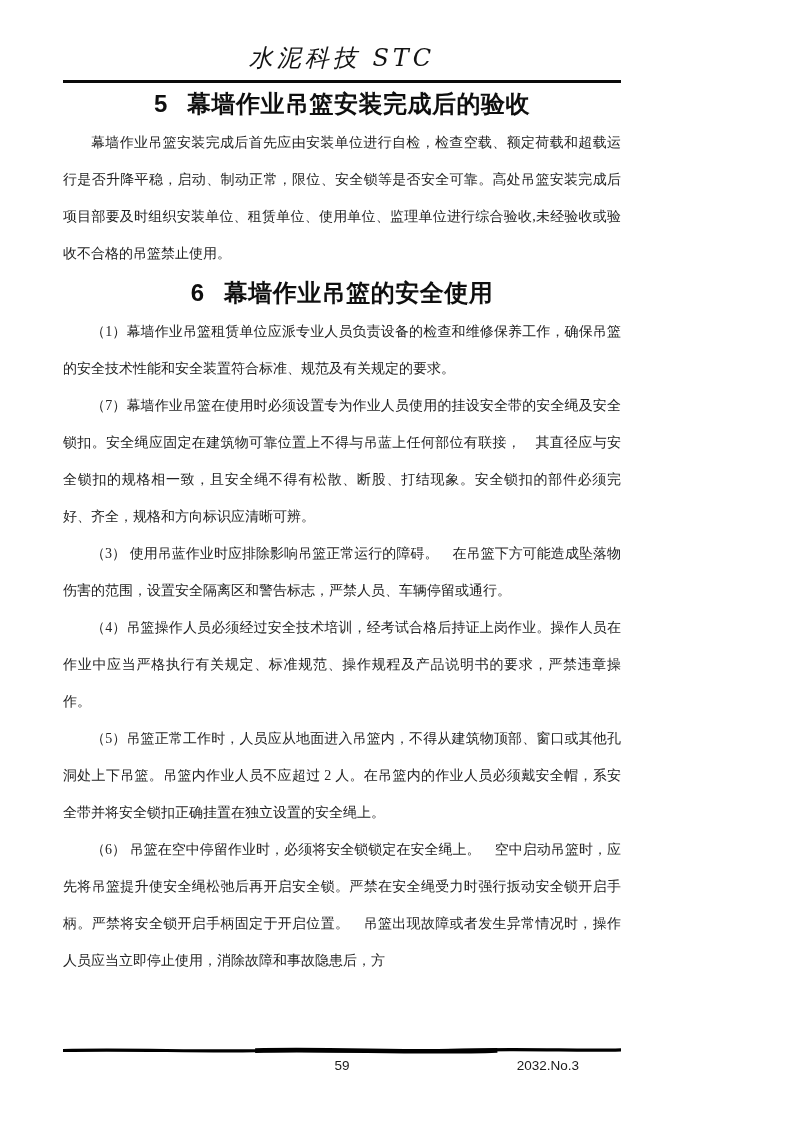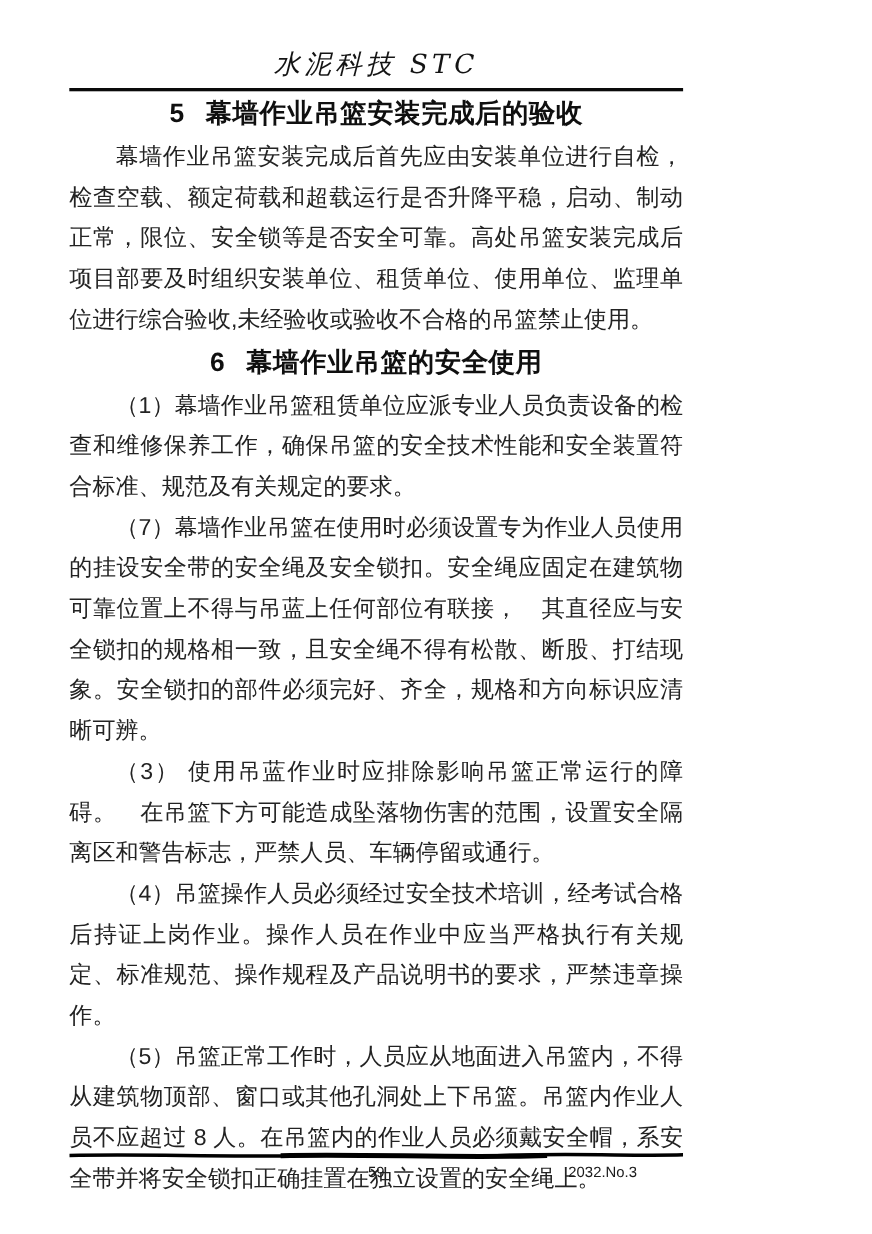--- a/index.html
+++ b/index.html
@@ -33,22 +33,22 @@
     font-weight: bold;
     font-size: 24px;
     line-height: 32px;
     margin: 5px 0 4px 0;
     color: #0f0f0f;
     letter-spacing: 0.5px;
     text-align: center;
   }
   .section-heading .sec-num { margin-right: 19px; }
   .para {
-    font-family: Liberation Sans, sans-serif;
-    font-size: 21px;
+    font-family: Liberation Serif, serif;
+    font-size: 14px;
     line-height: 37px;
     text-align: justify;
     text-indent: 2em;
     margin: 0;
     color: #232323;
     word-break: break-all;
   }
   .footer {
     position: absolute;
     left: 63px;
@@ -94,21 +94,22 @@
     <p class="para">幕墙作业吊篮安装完成后首先应由安装单位进行自检，检查空载、额定荷载和超载运行是否升降平稳，启动、制动正常，限位、安全锁等是否安全可靠。高处吊篮安装完成后项目部要及时组织安装单位、租赁单位、使用单位、监理单位进行综合验收,未经验收或验收不合格的吊篮禁止使用。</p>
 
     <h2 class="section-heading">
       <span class="sec-num">6</span><span class="sec-title">幕墙作业吊篮的安全使用</span>
     </h2>
 
     <p class="para">（1）幕墙作业吊篮租赁单位应派专业人员负责设备的检查和维修保养工作，确保吊篮的安全技术性能和安全装置符合标准、规范及有关规定的要求。</p>
     <p class="para">（7）幕墙作业吊篮在使用时必须设置专为作业人员使用的挂设安全带的安全绳及安全锁扣。安全绳应固定在建筑物可靠位置上不得与吊蓝上任何部位有联接，　其直径应与安全锁扣的规格相一致，且安全绳不得有松散、断股、打结现象。安全锁扣的部件必须完好、齐全，规格和方向标识应清晰可辨。</p>
     <p class="para">（3） 使用吊蓝作业时应排除影响吊篮正常运行的障碍。　在吊篮下方可能造成坠落物伤害的范围，设置安全隔离区和警告标志，严禁人员、车辆停留或通行。</p>
     <p class="para">（4）吊篮操作人员必须经过安全技术培训，经考试合格后持证上岗作业。操作人员在作业中应当严格执行有关规定、标准规范、操作规程及产品说明书的要求，严禁违章操作。</p>
-    <p class="para">（5）吊篮正常工作时，人员应从地面进入吊篮内，不得从建筑物顶部、窗口或其他孔洞处上下吊篮。吊篮内作业人员不应超过 8 人。在吊篮内的作业人员必须戴安全帽，系安全带并将安全锁扣正确挂置在独立设置的安全绳上。</p>
+    <p class="para">（5）吊篮正常工作时，人员应从地面进入吊篮内，不得从建筑物顶部、窗口或其他孔洞处上下吊篮。吊篮内作业人员不应超过 2 人。在吊篮内的作业人员必须戴安全帽，系安全带并将安全锁扣正确挂置在独立设置的安全绳上。</p>
+    <p class="para">（6） 吊篮在空中停留作业时，必须将安全锁锁定在安全绳上。　空中启动吊篮时，应先将吊篮提升使安全绳松弛后再开启安全锁。严禁在安全绳受力时强行扳动安全锁开启手柄。严禁将安全锁开启手柄固定于开启位置。　吊篮出现故障或者发生异常情况时，操作人员应当立即停止使用，消除故障和事故隐患后，方</p>
 
   </div>
 
   <div class="footer">
     <svg class="footer-rule-svg" viewBox="0 0 668 9" preserveAspectRatio="none">
       <path d="M0,4.5 C 80,2.8 160,6 240,4.6 C 320,3.2 400,6.6 480,4.2 C 560,2.4 620,5.2 668,3.8" stroke="#000000" stroke-width="3.2" fill="none"></path>
       <path d="M230,4.6 C 320,2.6 430,7.4 520,4.4" stroke="#000000" stroke-width="4.6" fill="none"></path>
     </svg>
     <div class="footer-meta">
       <span class="page-num">59</span>

